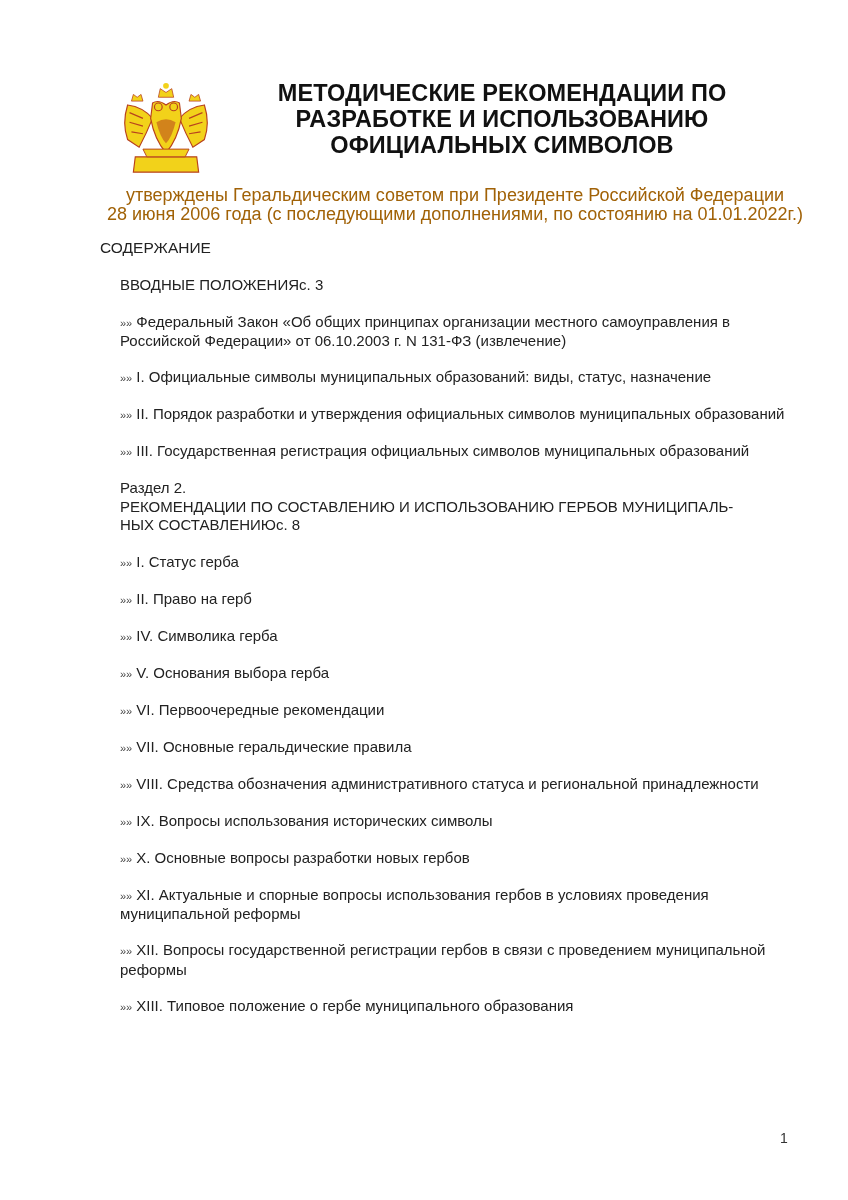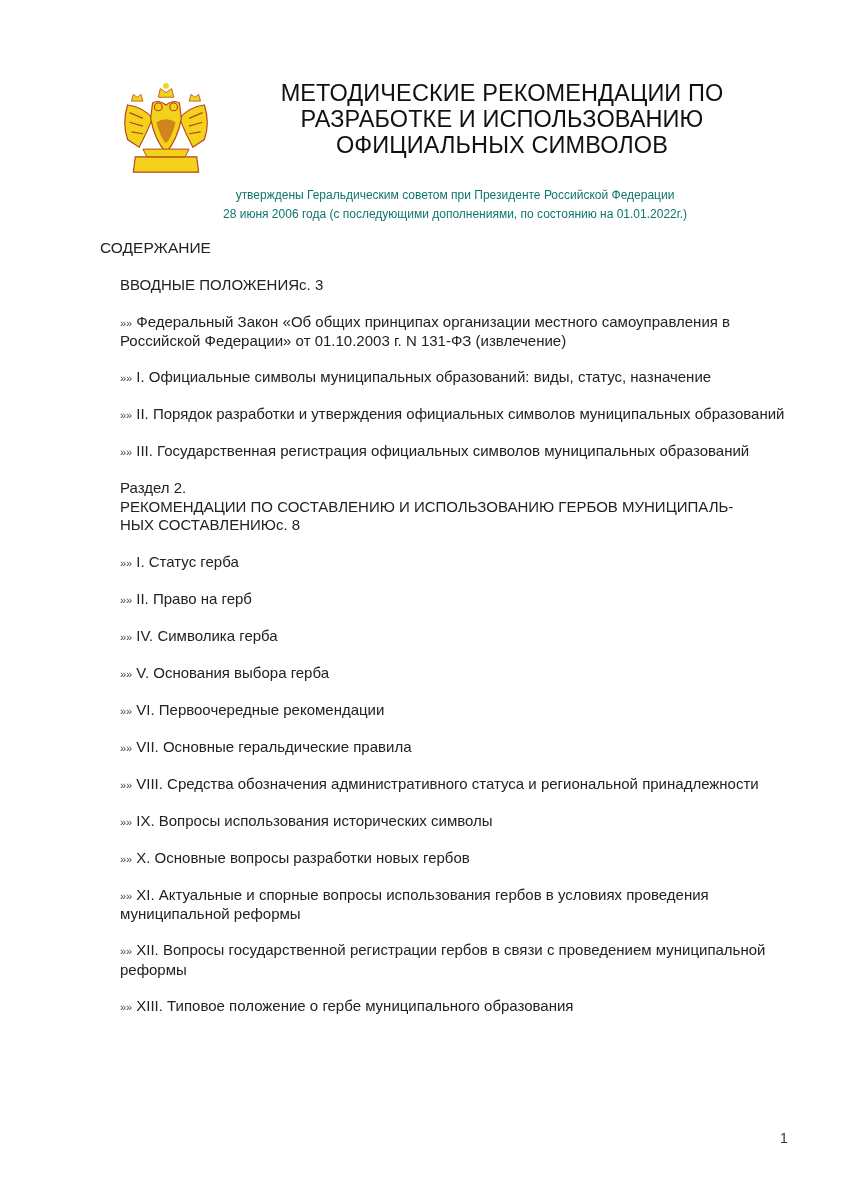--- a/index.html
+++ b/index.html
@@ -3,27 +3,27 @@
 <meta charset="utf-8">
 <style>
   html, body { margin: 0; padding: 0; background: #ffffff; }
   body {
     width: 848px; height: 1200px; position: relative; overflow: hidden;
     font-family: "Liberation Sans", sans-serif; color: #1a1a1a;
   }
   .emblem { position: absolute; left: 118px; top: 80px; width: 96px; height: 96px; }
   .title {
     position: absolute; left: 262px; width: 480px; top: 80px;
-    text-align: center; font-weight: normal; font-size: 23.5px; line-height: 26px;
+    text-align: center; font-weight: bold; font-size: 23.5px; line-height: 26px;
     letter-spacing: 0.1px; color: #111;
   }
   .title div { white-space: nowrap; }
   .subtitle {
     position: absolute; left: 100px; width: 710px; top: 186px;
-    text-align: center; font-size: 12px; line-height: 18.5px; color: #0f766e;
+    text-align: center; font-size: 18px; line-height: 18.5px; color: #a16207;
   }
   .toc-heading {
     position: absolute; left: 100px; width: 710px; top: 239px;
     font-size: 15.5px; color: #222;
   }
   .content { position: absolute; left: 120px; width: 668px; top: 276px; font-size: 15px; line-height: 18.5px; color: #222; }
   .section-block { position: relative; margin-bottom: 18px; }
   .section-line { display: flex; justify-content: flex-start; }
   .section-line .pg { padding-right: 40px; white-space: nowrap; }
   .entry { margin-bottom: 17.5px; }
@@ -70,21 +70,21 @@
 <div class="toc-heading">СОДЕРЖАНИЕ</div>
 
 <div class="content">
 
   <div class="section-block">
     <div class="section-line">
       <span>ВВОДНЫЕ ПОЛОЖЕНИЯ</span>
       <span class="pg">с. 3</span>
     </div>
   </div>
-  <div class="entry"><span class="bullet">»»</span><span>Федеральный Закон «Об общих принципах организации местного самоуправления в Российской Федерации» от 01.10.2003 г. N 131-ФЗ (извлечение)</span></div>
+  <div class="entry"><span class="bullet">»»</span><span>Федеральный Закон «Об общих принципах организации местного самоуправления в Российской Федерации» от 06.10.2003 г. N 131-ФЗ (извлечение)</span></div>
   <div class="entry"><span class="bullet">»»</span><span>I. Официальные символы муниципальных образований: виды, статус, назначение</span></div>
   <div class="entry"><span class="bullet">»»</span><span>II. Порядок разработки и утверждения официальных символов муниципальных образований</span></div>
   <div class="entry"><span class="bullet">»»</span><span>III. Государственная регистрация официальных символов муниципальных образований</span></div>
 
   <div class="section-block">
     <div>Раздел 2.</div>
     <div>РЕКОМЕНДАЦИИ ПО СОСТАВЛЕНИЮ И ИСПОЛЬЗОВАНИЮ ГЕРБОВ МУНИЦИПАЛЬ-</div>
     <div class="section-line">
       <span>НЫХ СОСТАВЛЕНИЮ</span>
       <span class="pg">с. 8</span>

